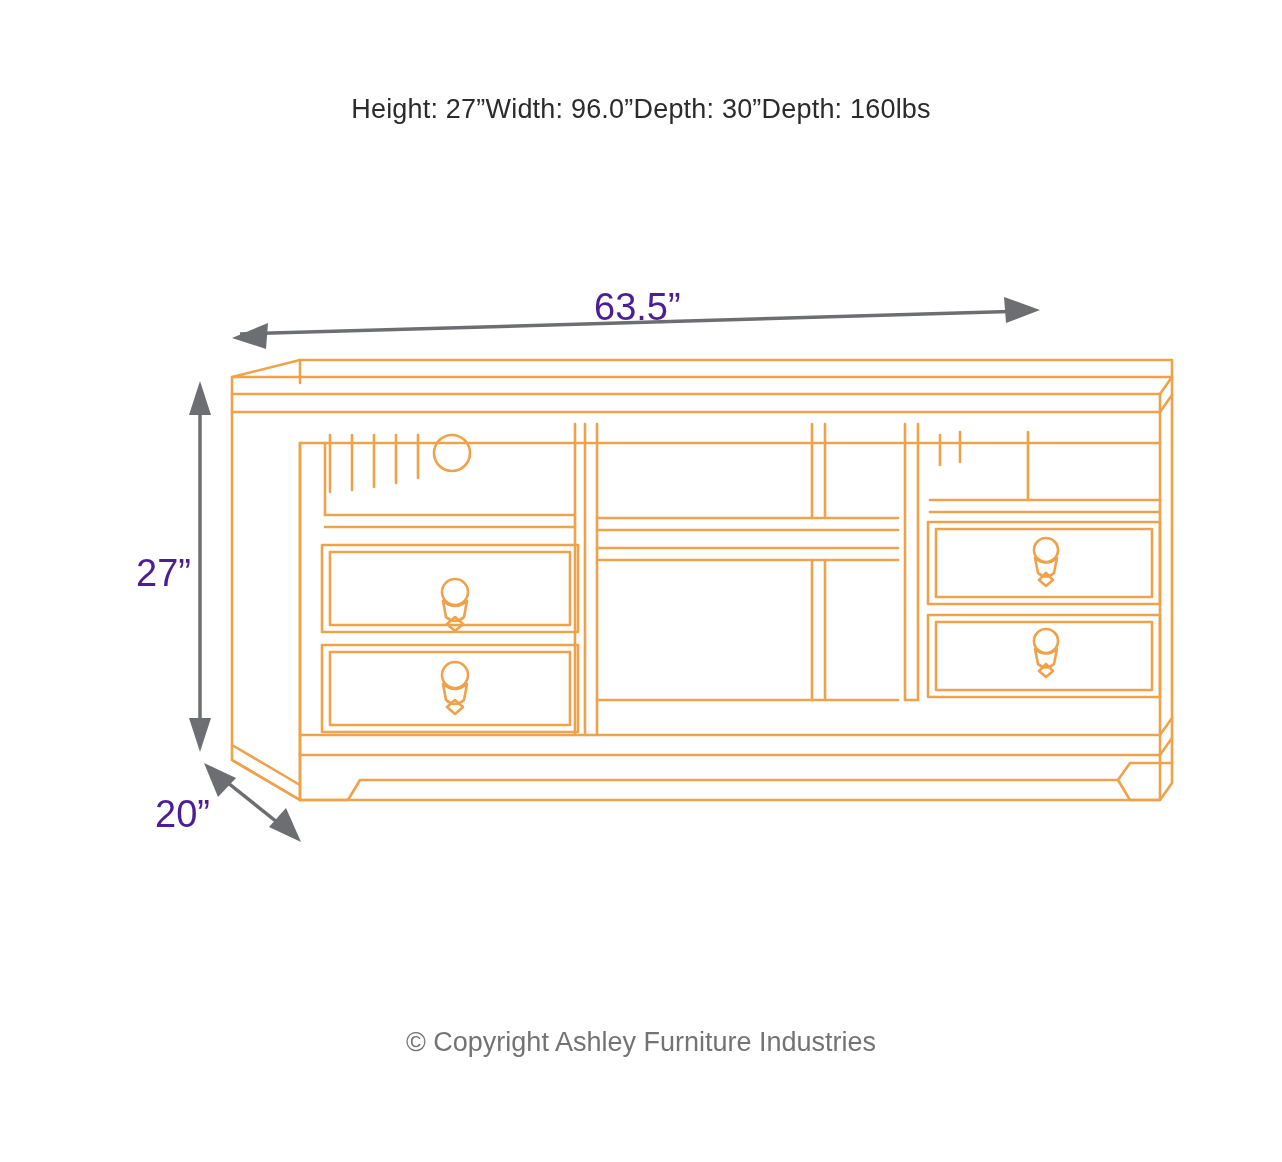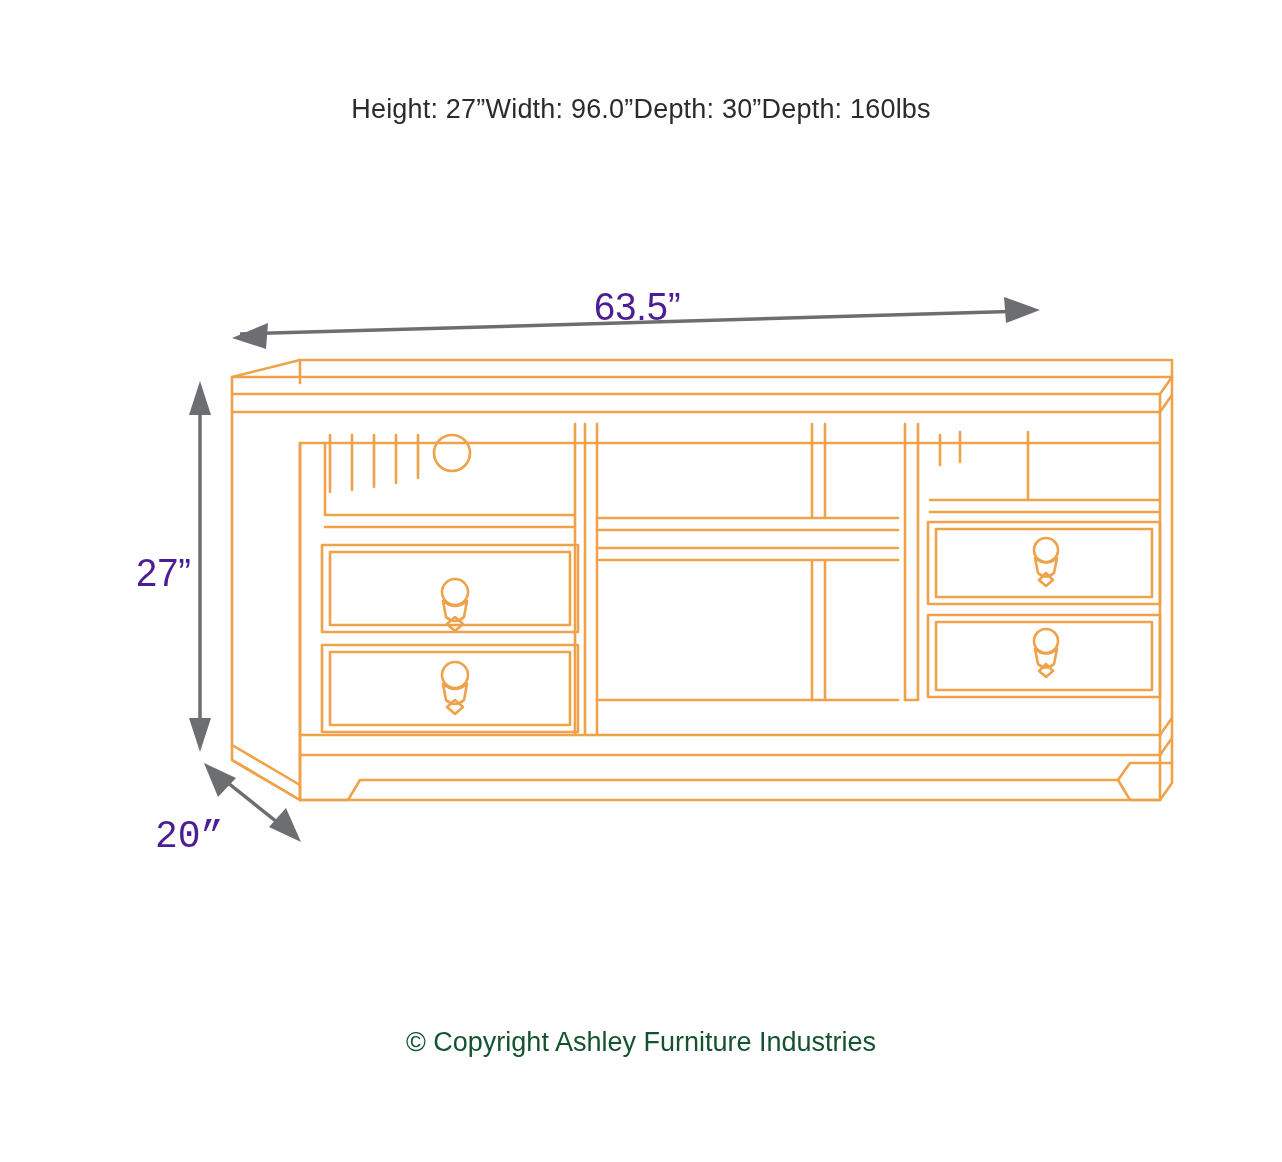--- a/index.html
+++ b/index.html
@@ -29,40 +29,40 @@
   #spec-line span { display: inline; }
   .spec-gap { display: inline-block; width: 26px; }
 
   #copyright {
     position: absolute;
     top: 1027px;
     left: 0;
     width: 1282px;
     text-align: center;
     font-size: 27px;
-    color: #14532d;
+    color: #737373;
   }
 
   #diagram {
     position: absolute;
     top: 0;
     left: 0;
     width: 1282px;
     height: 1162px;
   }
 
   .dim-label {
     position: absolute;
     font-size: 38px;
     color: #4c1d95;
     font-family: "Liberation Sans", sans-serif;
   }
   #label-width { top: 286px; left: 594px; }
   #label-height { top: 552px; left: 108px; margin-left: 28px; }
-  #label-depth { top: 815px; left: 155px; font-family: Liberation Mono, monospace; }
+  #label-depth { top: 793px; left: 155px; }
 </style>
 </head>
 <body>
 
 <div id="spec-line"><span>Height: 27”</span><span class="spec-gap"></span><span>Width: 96.0”</span><span class="spec-gap"></span><span>Depth: 30”</span><span class="spec-gap"></span><span>Depth: 160lbs</span></div>
 
 <div class="dim-label" id="label-width">63.5”</div>
 <div class="dim-label" id="label-height">27”</div>
 <div class="dim-label" id="label-depth">20”</div>
 

